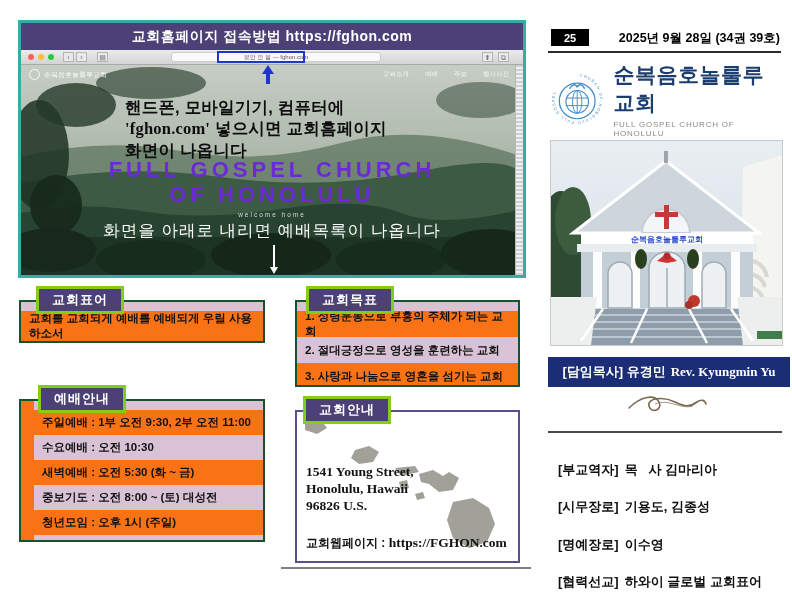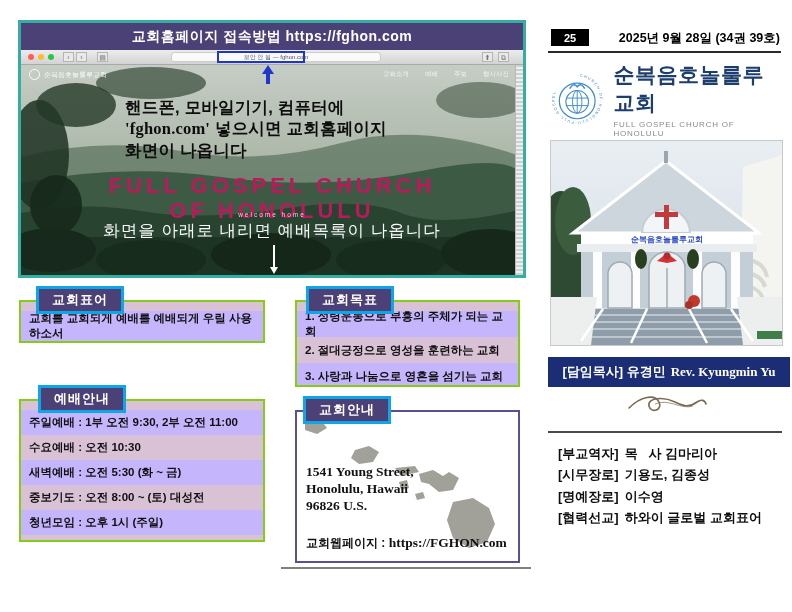--- a/index.html
+++ b/index.html
@@ -34,48 +34,48 @@
   .hero svg.bg{position:absolute;left:0;top:0;width:100%;height:100%;}
   .sitehead{position:absolute;left:8px;right:14px;top:4px;display:flex;align-items:center;
             color:rgba(255,255,255,.92);font-size:7px;z-index:3;}
   .sitelogo{width:9px;height:9px;border-radius:50%;border:1px solid rgba(255,255,255,.9);
             margin-right:4px;display:inline-block;}
   .sitenav{margin-left:auto;display:flex;gap:16px;font-size:6.5px;color:rgba(255,255,255,.8);}
   .overlay-txt{position:absolute;left:104px;top:32px;z-index:3;color:#0d0d0d;
                font-size:16.5px;font-weight:700;line-height:1.3;letter-spacing:.2px;}
   .overlay-txt .xb{font-weight:900;font-family:Liberation Serif, serif;}
   .hero-title{position:absolute;left:0;right:0;top:92px;text-align:center;z-index:3;
-              color:#be185d;font-weight:bold;font-size:22px;letter-spacing:4px;line-height:1.15;margin-top:16px;}
+              color:#6d28d9;font-weight:bold;font-size:22px;letter-spacing:4px;line-height:1.15;}
   .welcome{position:absolute;left:0;right:0;top:146px;text-align:center;z-index:3;
            color:#d9d9d9;font-size:6.5px;letter-spacing:2px;}
   .scrollhint{position:absolute;left:0;right:0;top:155px;text-align:center;z-index:3;
               color:#fafafa;font-size:16.5px;font-weight:500;letter-spacing:1px;}
   .arrow-down{position:absolute;left:249px;top:180px;z-index:3;}
   .arrow-down .stem{width:2px;height:22px;background:#fff;margin-left:3px;}
   .arrow-down .head{width:0;height:0;border-left:4px solid transparent;border-right:4px solid transparent;
                     border-top:7px solid #fff;}
   .scrollbar{position:absolute;right:0;top:0;bottom:0;width:7px;background:#f0f0f0;
              border-left:1px solid #b9b9b9;z-index:4;
              background-image:repeating-linear-gradient(#cfcfcf 0 2px,#f0f0f0 2px 4px);}
 
   
-  .tag{position:absolute;background:#4b4176;color:#fff;border:3px solid #0ea5e9;
+  .tag{position:absolute;background:#4b4176;color:#fff;border:3px solid #84cc16;
        font-weight:bold;font-size:13px;padding:2px 13px;z-index:5;letter-spacing:1px;}
-  .tealbox{position:absolute;border:2px solid #84cc16;background:#c4b5fd;box-sizing:border-box;}
+  .tealbox{position:absolute;border:2px solid #14532d;background:#f97316;box-sizing:border-box;}
   .stripe{height:9px;background:#d9c2d5;}
   .rowtxt{font-size:11.5px;font-weight:bold;color:#101010;padding:0 8px;display:flex;align-items:center;}
   .alt{background:#d9c2d5;}
 
   .mottobox{left:19px;top:300px;width:246px;height:43px;}
   .motto-line{height:30px;}
 
   .goalsbox{left:295px;top:300px;width:225px;height:87px;}
   .goal-row{height:26px;}
 
-  .worshipbox{left:19px;top:399px;width:246px;height:143px;display:flex;flex-direction:column;}
+  .worshipbox{left:19px;top:399px;width:246px;height:143px;display:flex;flex-direction:column;padding-left:13px;}
   .wor-row{height:25px;}
   .stripe-btm{flex:1;background:#d9c2d5;}
 
   .infobox{position:absolute;left:295px;top:410px;width:225px;height:153px;
            border:2px solid #575091;background:#fff;box-sizing:border-box;}
   .hawaii{position:absolute;left:6px;top:8px;width:212px;height:138px;}
   .address{position:absolute;left:9px;top:52px;font-family:"Liberation Serif","DejaVu Serif",serif;
            font-weight:bold;font-size:13.5px;line-height:1.25;color:#111;z-index:2;}
   .webline{position:absolute;left:9px;bottom:9px;z-index:2;font-size:12px;font-weight:bold;color:#111;}
   .webline .url{font-family:"Liberation Serif","DejaVu Serif",serif;font-size:13.5px;}
@@ -98,21 +98,21 @@
 
   .pastorbanner{position:absolute;left:548px;top:357px;width:242px;height:30px;background:#1b2d74;
                 color:#fff;display:flex;align-items:center;justify-content:center;font-size:13px;}
   .pastorbanner .kr{font-weight:bold;margin-right:5px;}
   .pastorbanner .en{font-family:"Liberation Serif","DejaVu Serif",serif;font-weight:bold;}
 
   .ornament{position:absolute;left:625px;top:392px;width:85px;height:28px;}
   .hr2{position:absolute;left:548px;top:431px;width:234px;height:1.5px;background:#4a4a4a;}
 
   .staff{position:absolute;left:558px;top:443px;font-size:13px;font-weight:bold;color:#0e0e0e;}
-  .staff-line{height:21.5px;display:flex;align-items:center;}
+  .staff-line{height:21.5px;display:flex;align-items:center;margin-top:16px;}
   .staff-role{margin-right:6px;}
   .staff-value{white-space:pre;}
 </style>
 </head>
 <body>
 
 <div id="page">
 
   <div class="topbox">
     <div class="topbanner">교회홈페이지 접속방법 https://fghon.com</div>

